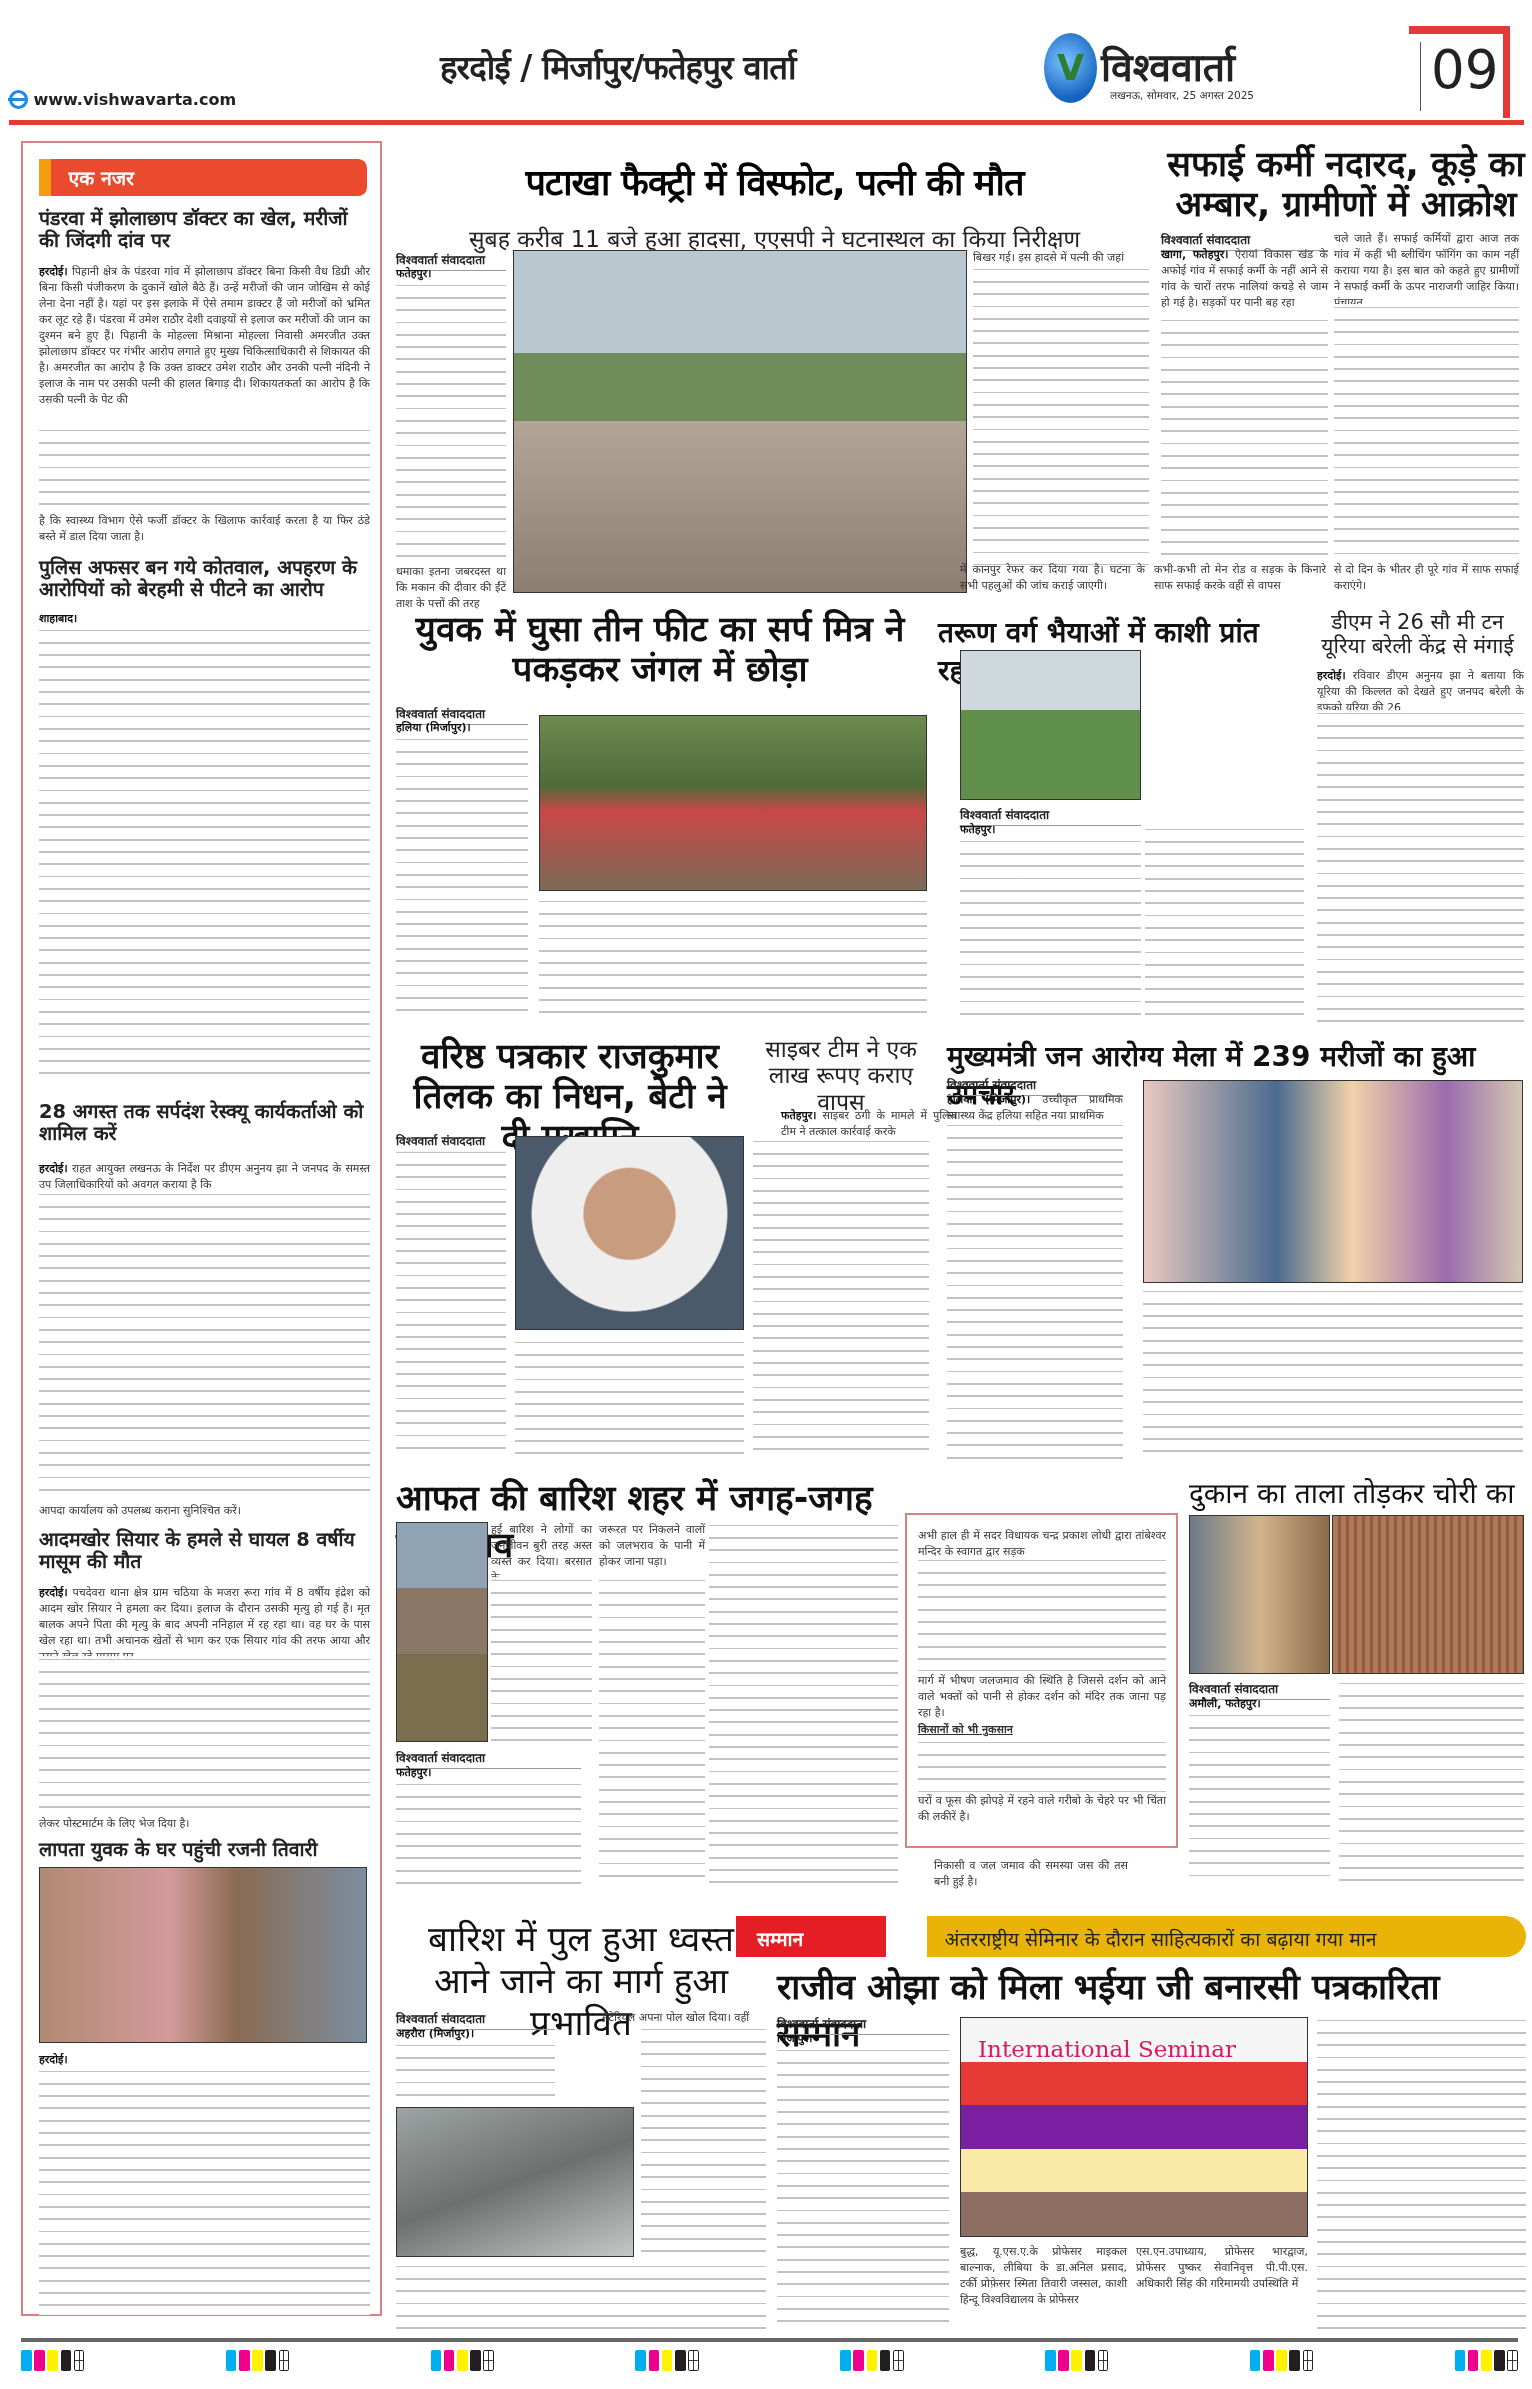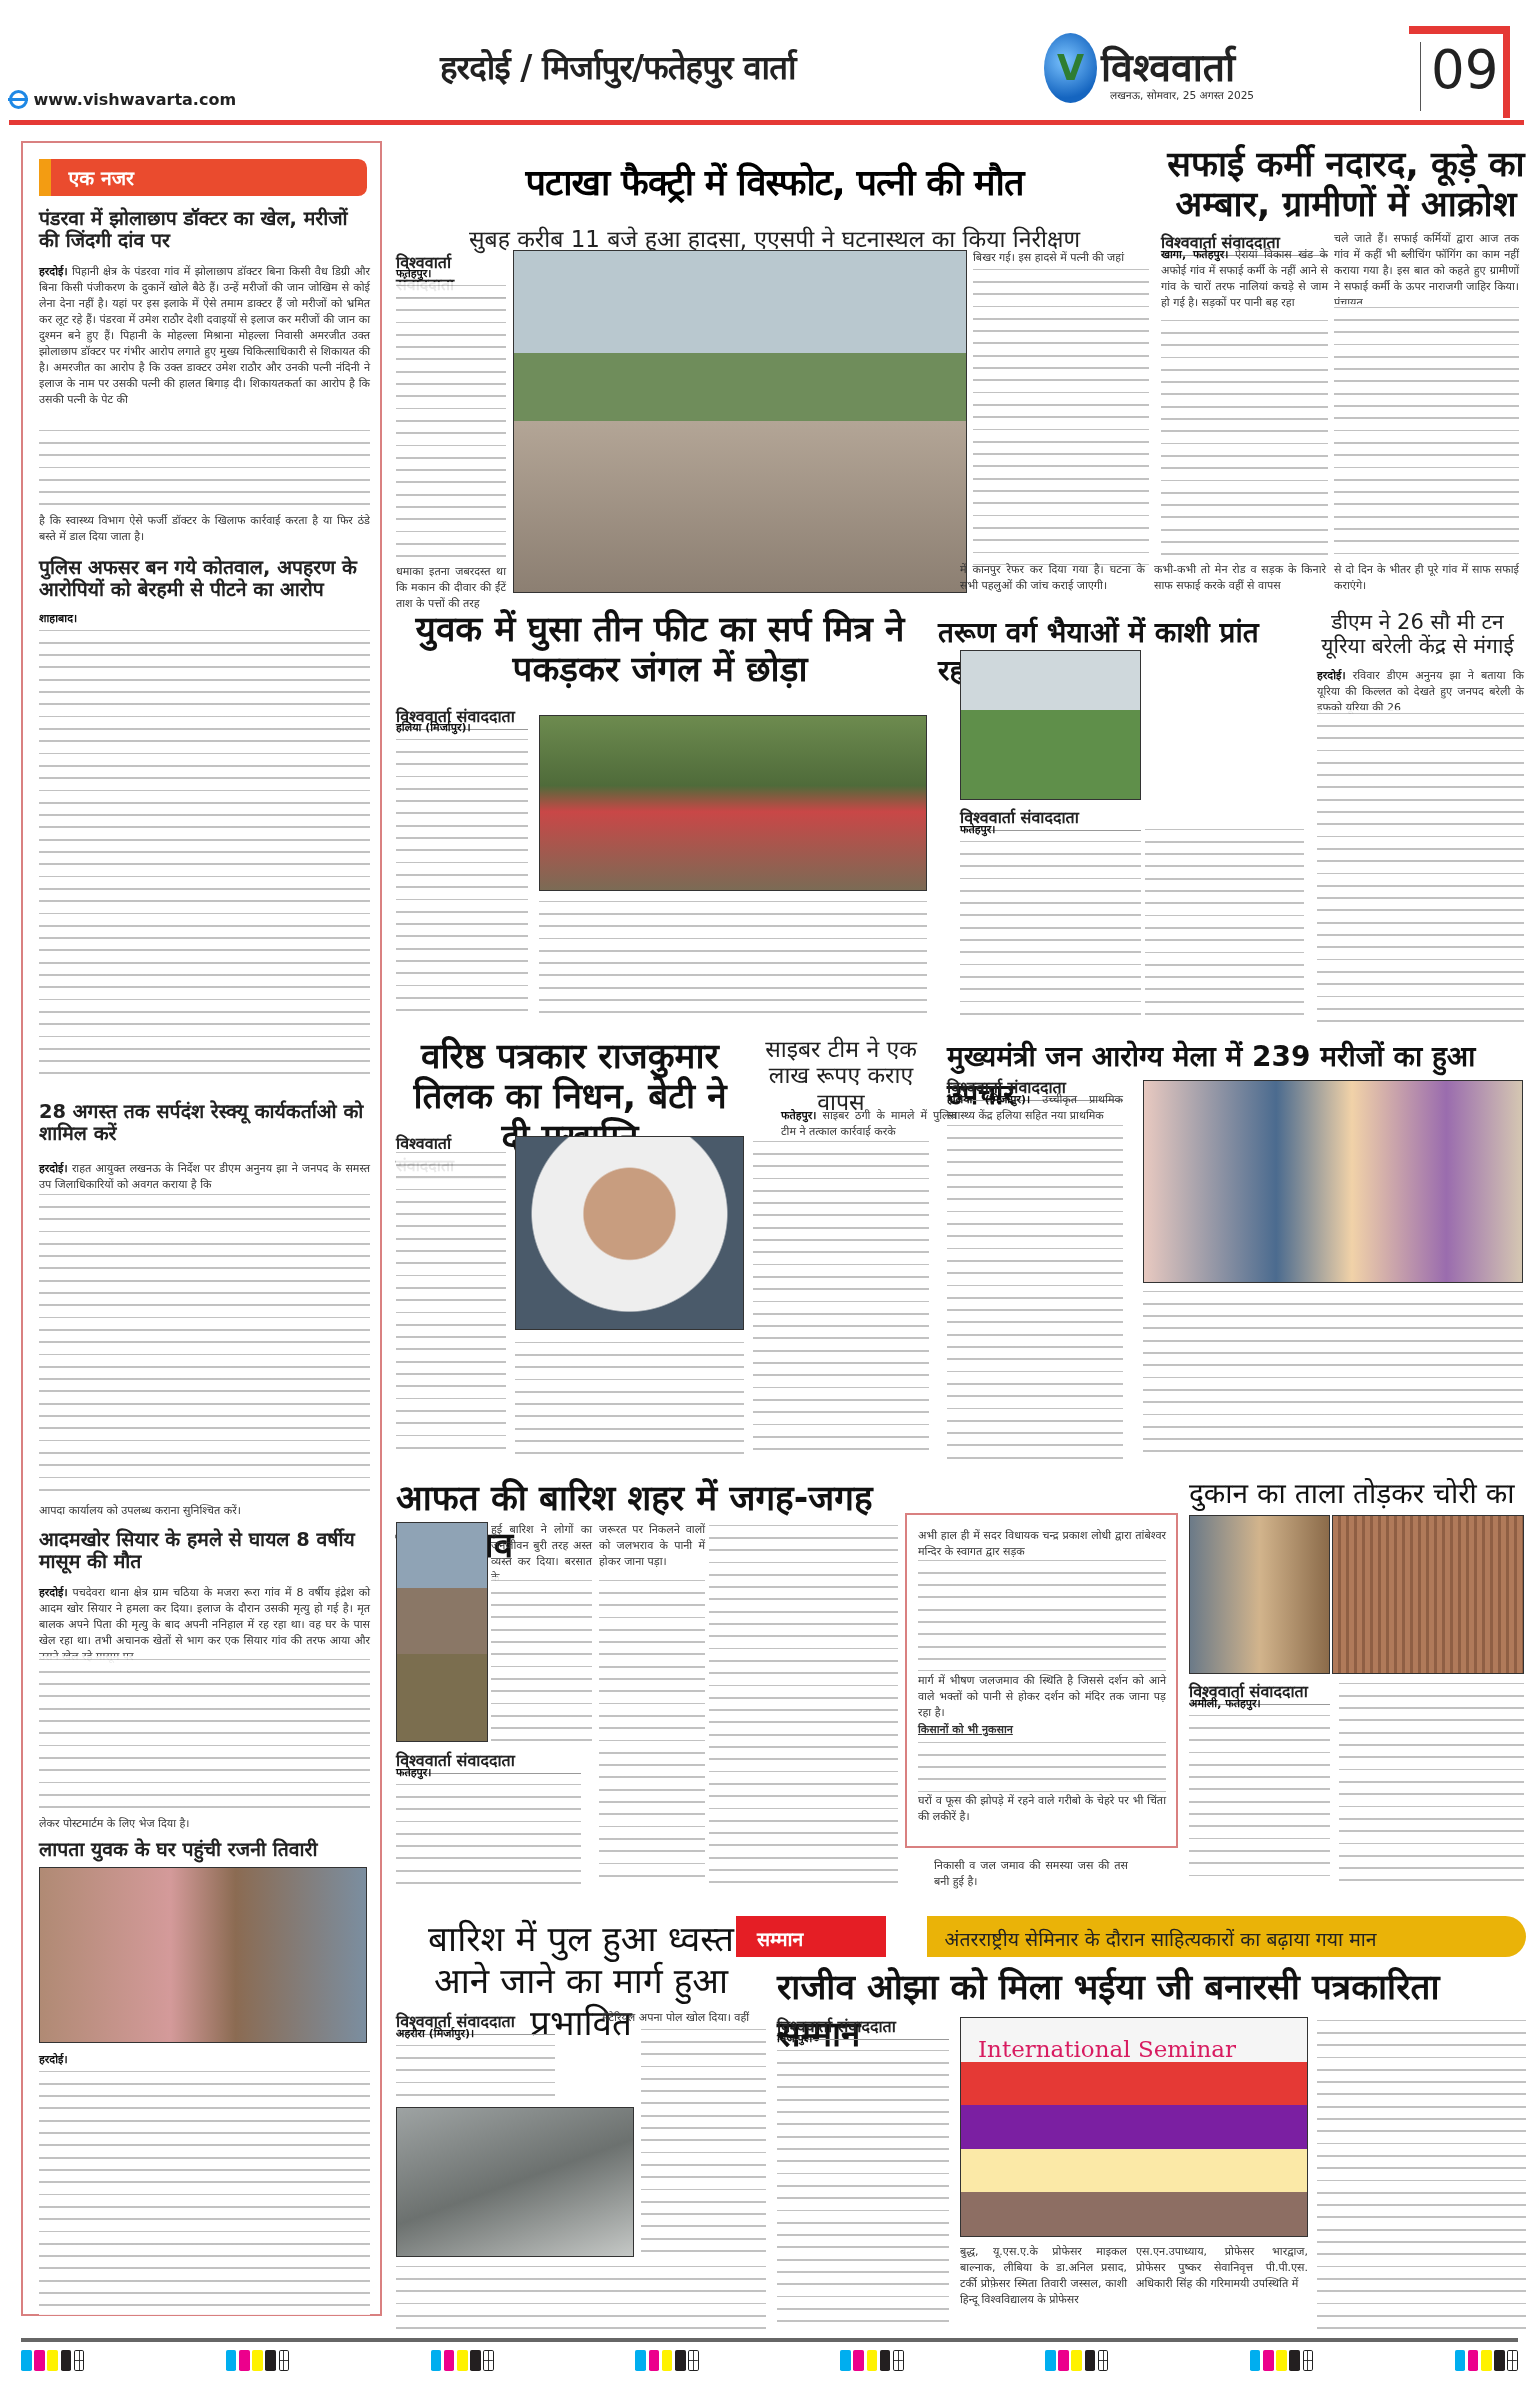--- a/index.html
+++ b/index.html
@@ -25,21 +25,21 @@
   .lh-l { font-size: 19.4px; }
   .body-text { font-size: 11px; line-height: 1.45; color: #333; text-align: justify; }
   .body-text b { color: #111; }
   .filler { background: repeating-linear-gradient(#fff 0 2.6px, #bbb 2.6px 4.4px, #fff 4.4px 12.3px); opacity: 0.9; }
 
   .photo { background: linear-gradient(135deg, #8da37d, #c9b39a 50%, #776c5d); border: 1.8px solid #333; }
   .hl-xl { font-size: 36px; font-weight: bold; color: #000000; letter-spacing: -0.9px; }
   .hl-l { font-size: 35px; font-weight: bold; color: #111; }
   .hl-m { font-size: 28px; font-weight: bold; color: #111; }
   .sub-hl { font-size: 23px; color: #222; }
-  .byline { font-size: 16px; font-weight: bold; border-bottom: 0.9px solid #999; padding-bottom: 1.8px; }
+  .byline { font-size: 12px; font-weight: bold; border-bottom: 0.9px solid #999; padding-bottom: 1.8px; }
   .boxed { border: 2.6px solid #d98080; }
   .samman-tag { background: #e51e25; color: #fff; font-size: 19.4px; font-weight: bold; padding: 8.8px 21px; }
   .samman-strip { background: #eab308; font-size: 19.4px; padding: 8.8px 17.6px; border-radius: 0 21px 21px 0; color: #222; }
   .bottom-rule { left: 21px; top: 2338px; width: 1497px; height: 3.5px; background: #666; }
   .cmyk { display: flex; gap: 2.6px; }
   .cmyk span { width: 10.6px; height: 21px; border-radius: 1.8px; display: inline-block; }
   .seminar { background: linear-gradient(180deg, #f5f5f5 0 20%, #e53935 20% 40%, #7b1fa2 40% 60%, #fbe9a7 60% 80%, #8d6e63 80%); }
 </style>
 </head>
 <body>

